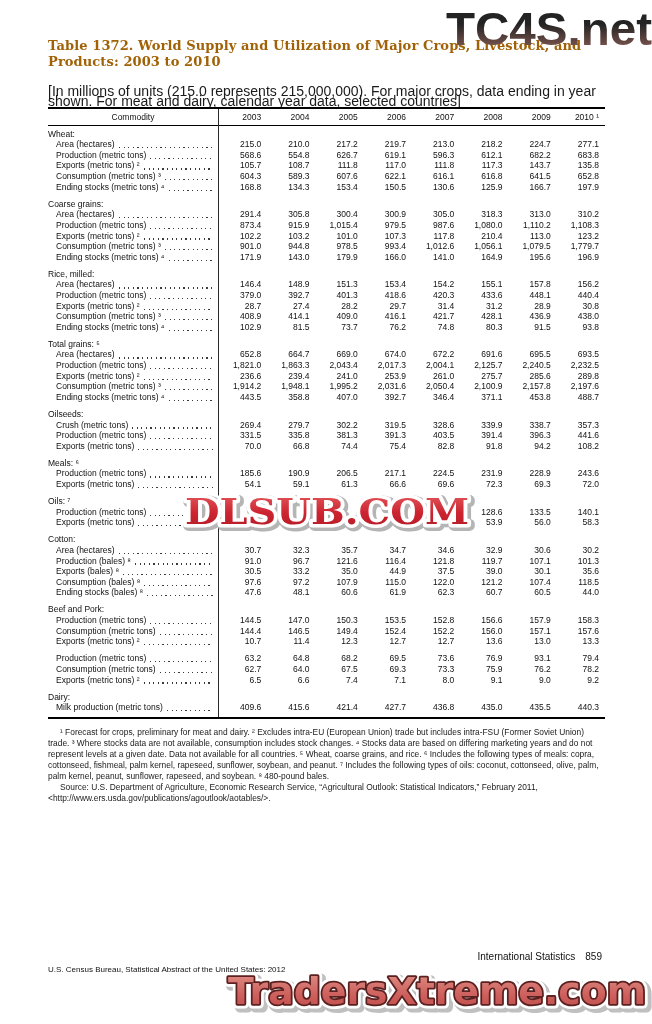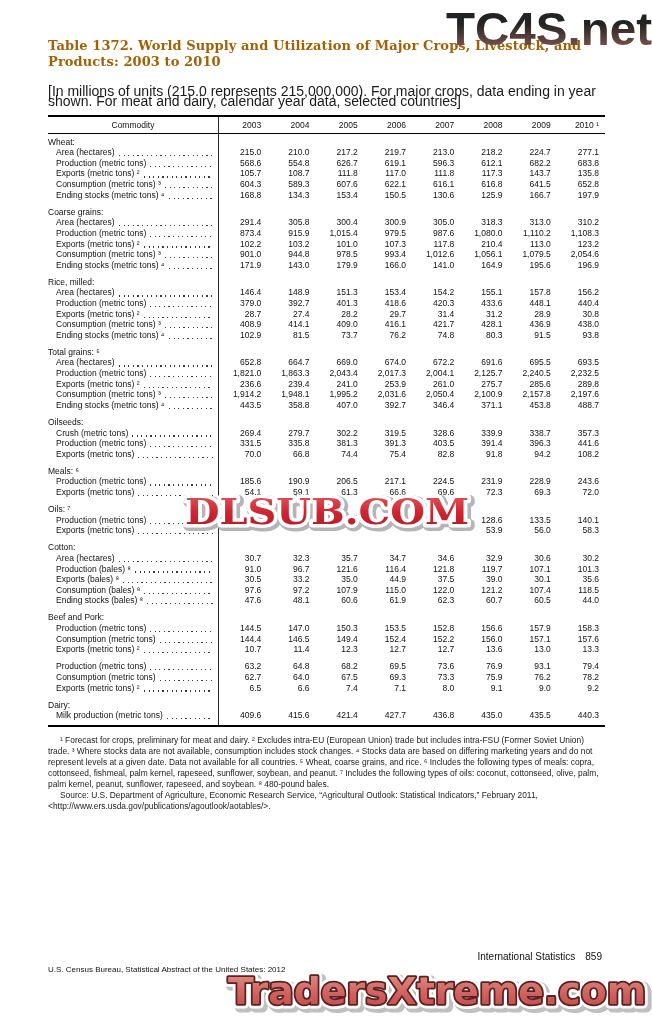--- a/index.html
+++ b/index.html
@@ -28,21 +28,21 @@
     letter-spacing: 0.1px;
   }
   .note {
     margin-top: 18px;
     font-size: 14px;
     line-height: 9.6px;
     color: #1a1a1a;
   }
   
   .tbl {
-    margin-top: 9px;
+    margin-top: 1px;
     border-top: 2px solid #000;
     border-bottom: 2px solid #000;
     position: relative;
   }
   .tbl::before {
     content: "";
     position: absolute;
     left: 170px;
     top: 0;
     bottom: 0;
@@ -275,21 +275,21 @@
                 <span class="lt">Consumption (metric tons) ³</span>
                 <span class="dots"></span>
               </div>
               <div class="val">901.0</div>
               <div class="val">944.8</div>
               <div class="val">978.5</div>
               <div class="val">993.4</div>
               <div class="val">1,012.6</div>
               <div class="val">1,056.1</div>
               <div class="val">1,079.5</div>
-              <div class="val">2,054.6</div>
+              <div class="val">1,779.7</div>
             </div>
             <div class="trow">
               <div class="lblcell">
                 <span class="lt">Ending stocks (metric tons) ⁴</span>
                 <span class="dots"></span>
               </div>
               <div class="val">171.9</div>
               <div class="val">143.0</div>
               <div class="val">179.9</div>
               <div class="val">166.0</div>

